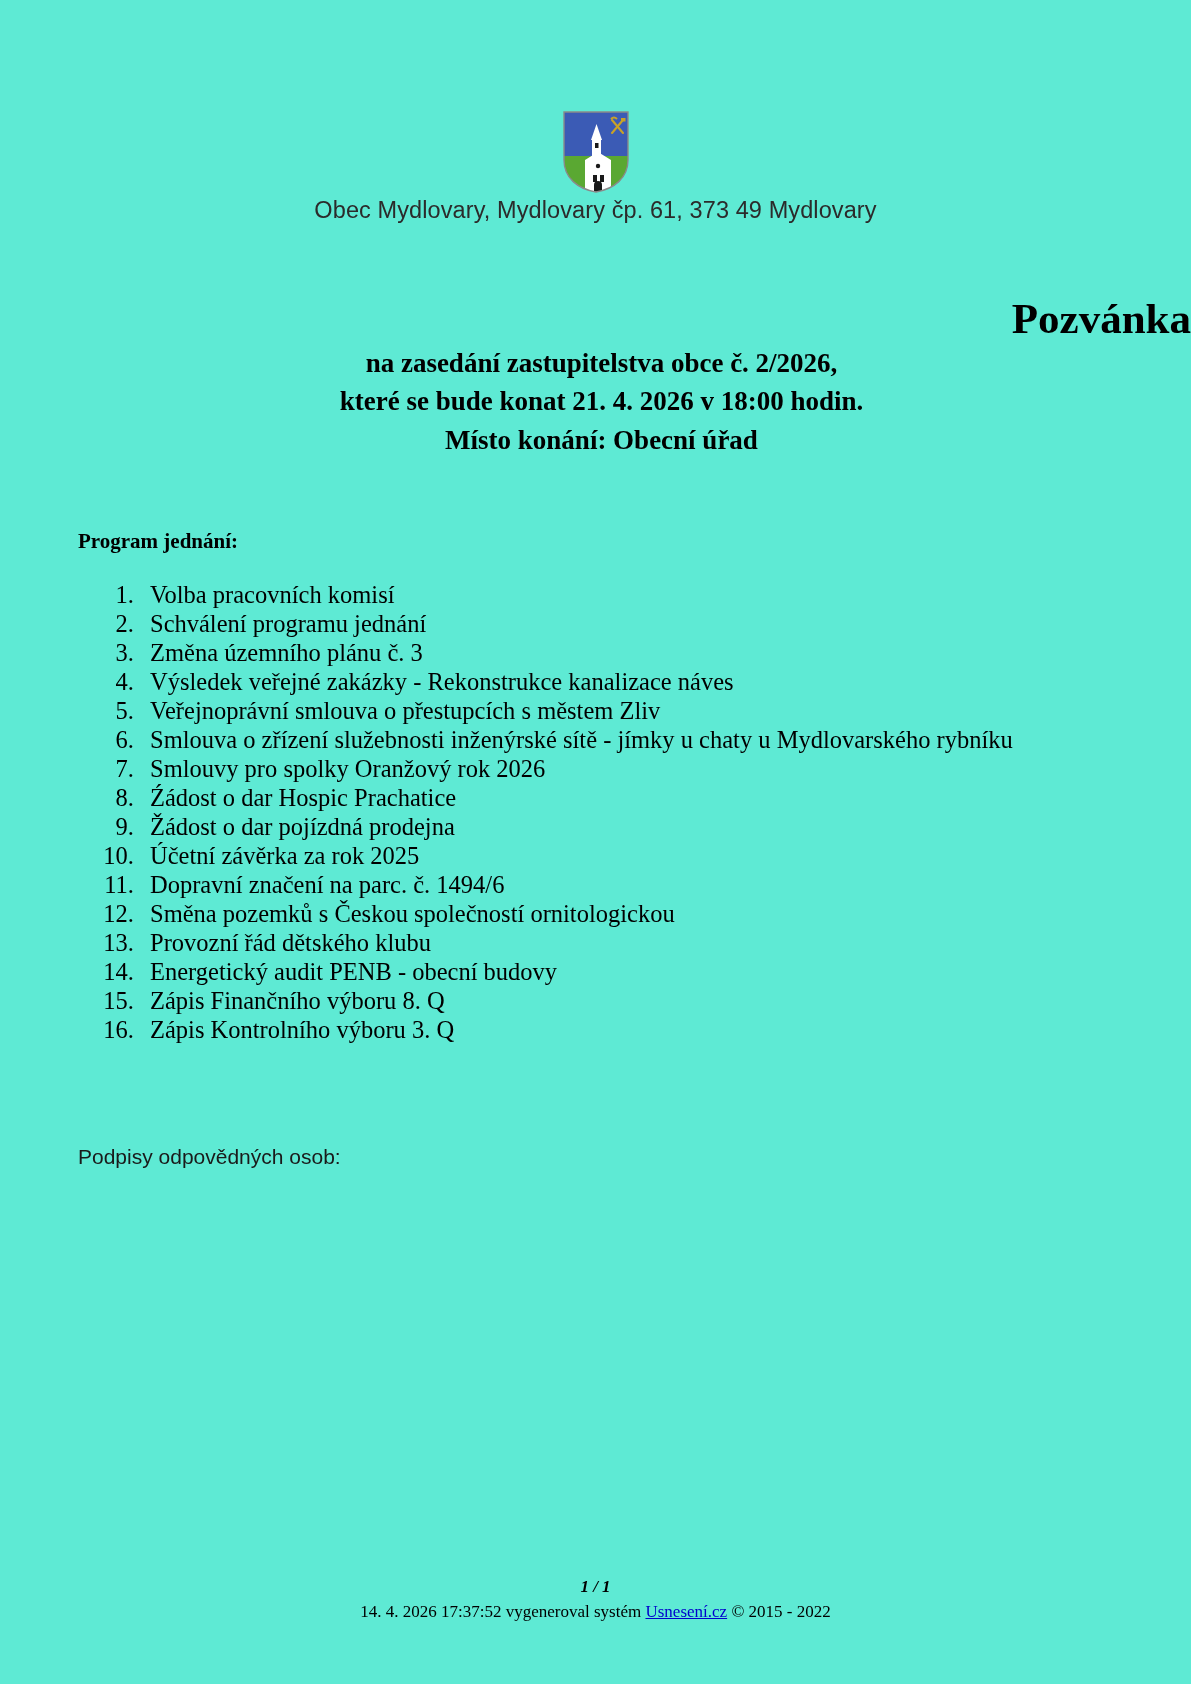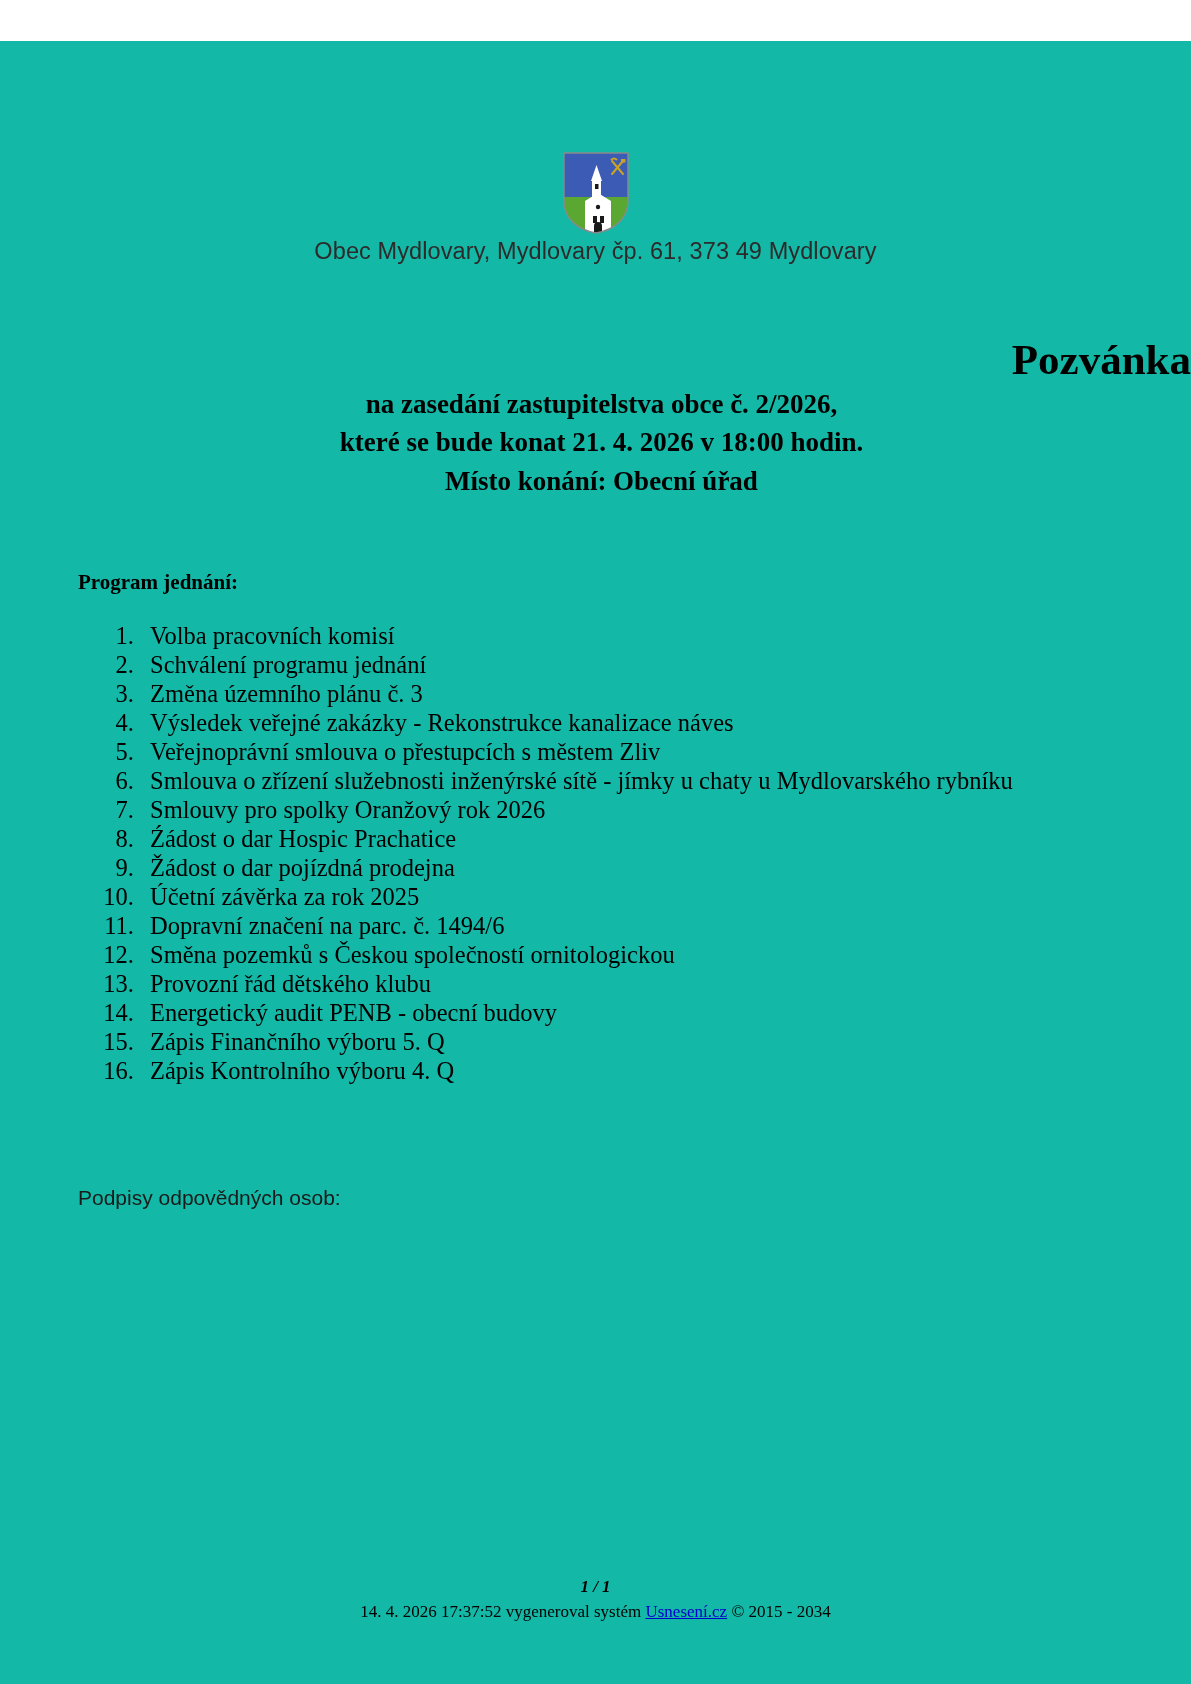--- a/index.html
+++ b/index.html
@@ -12,22 +12,21 @@
     height: 1684px;
     position: relative;
     font-family: "Liberation Serif", "DejaVu Serif", serif;
     color: #000000;
     overflow: hidden;
   }
 
   .page {
     position: absolute;
     inset: 0;
-    background: #14b8a6;
-    margin-top: 41px;
+    background: #5eead4;
   }
 
   
   .crest-wrap {
     position: absolute;
     top: 110px;
     left: 0;
     right: 0;
     display: flex;
     justify-content: center;
@@ -211,26 +210,26 @@
       <li>Veřejnoprávní smlouva o přestupcích s městem Zliv</li>
       <li>Smlouva o zřízení služebnosti inženýrské sítě - jímky u chaty u Mydlovarského rybníku</li>
       <li>Smlouvy pro spolky Oranžový rok 2026</li>
       <li>Źádost o dar Hospic Prachatice</li>
       <li>Žádost o dar pojízdná prodejna</li>
       <li>Účetní závěrka za rok 2025</li>
       <li>Dopravní značení na parc. č. 1494/6</li>
       <li>Směna pozemků s Českou společností ornitologickou</li>
       <li>Provozní řád dětského klubu</li>
       <li>Energetický audit PENB - obecní budovy</li>
-      <li>Zápis Finančního výboru 5. Q</li>
-      <li>Zápis Kontrolního výboru 4. Q</li>
+      <li>Zápis Finančního výboru 8. Q</li>
+      <li>Zápis Kontrolního výboru 3. Q</li>
     </ol>
 
   <div class="signatures-label">Podpisy odpovědných osob:</div>
 
   <div class="footer">
     <div class="page-num">1 / 1</div>
     <div class="gen-line">
-      <span>14. 4. 2026 17:37:52 vygeneroval systém </span><a class="link" href="#">Usnesení.cz</a><span> © 2015 - 2034</span>
+      <span>14. 4. 2026 17:37:52 vygeneroval systém </span><a class="link" href="#">Usnesení.cz</a><span> © 2015 - 2022</span>
     </div>
   </div>
 
 </div>
 
 </body></html>

